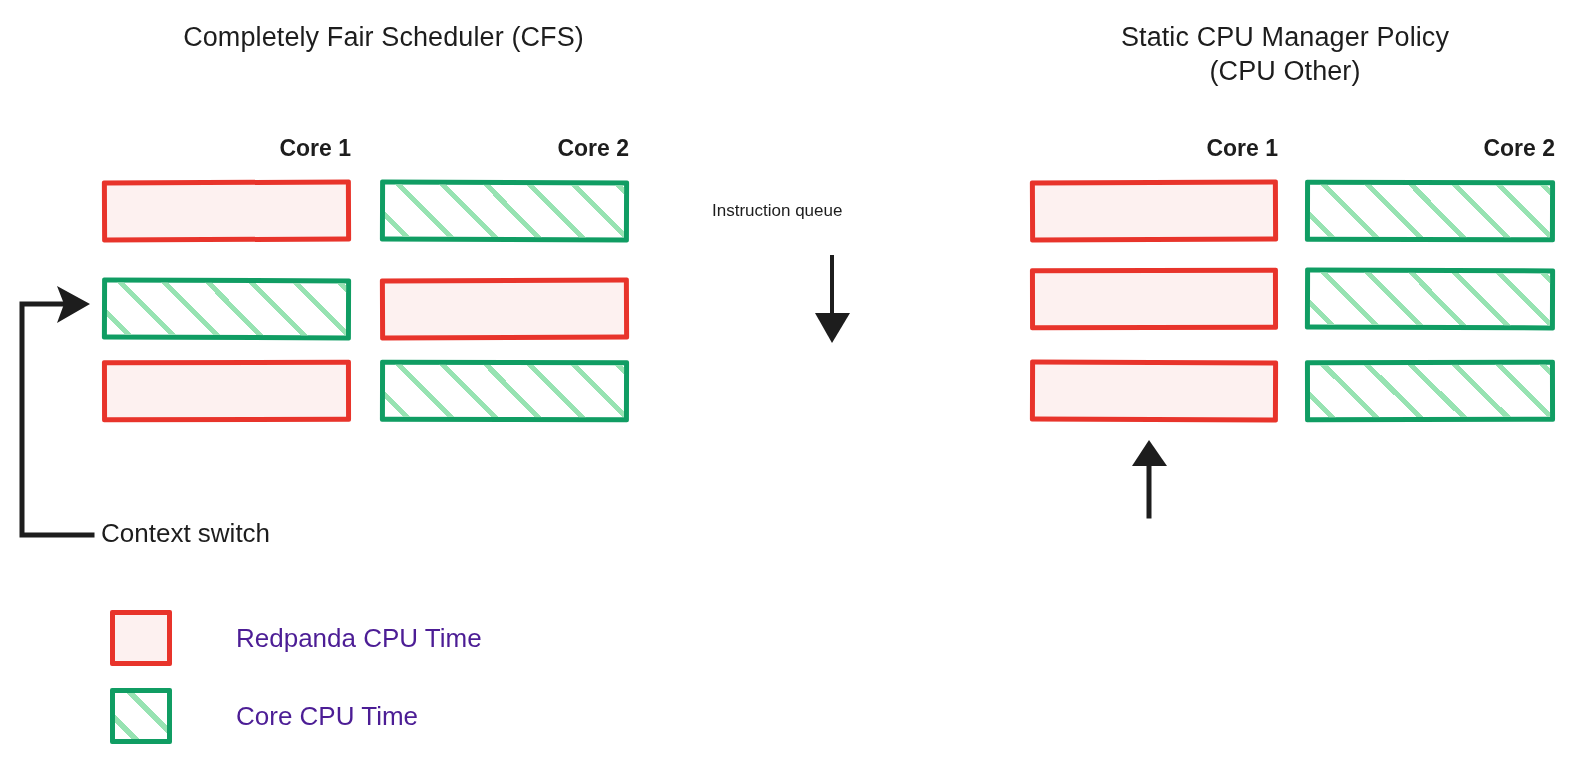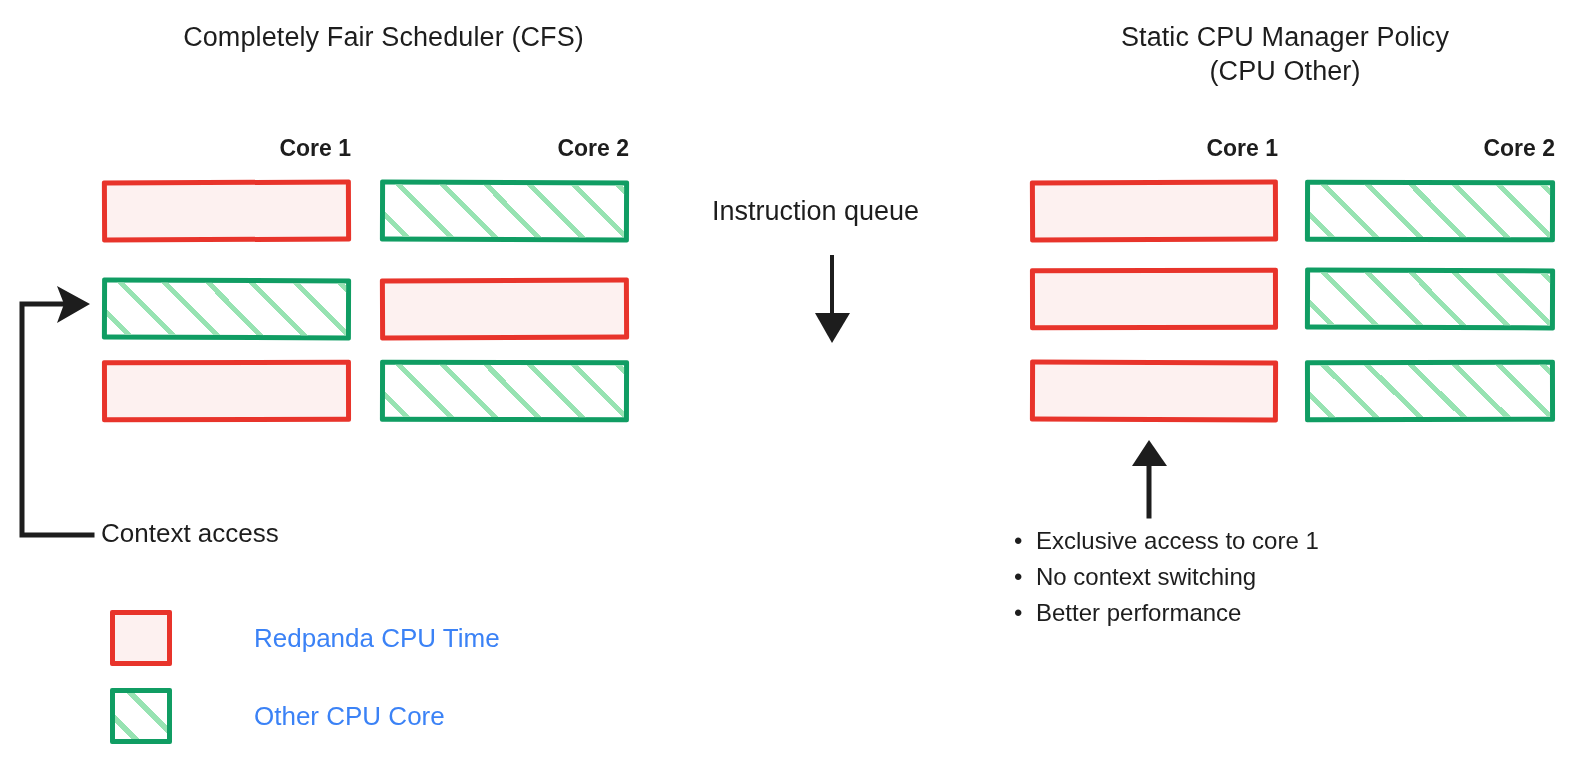--- a/index.html
+++ b/index.html
@@ -72,21 +72,21 @@
     );
   }
   
   .w1 { transform: rotate(-0.25deg); }
   .w2 { transform: rotate(0.2deg); }
   .w3 { transform: rotate(-0.12deg); }
   .w4 { transform: rotate(0.14deg); }
 
   
   .plain-text {
-    font-size: 27px;
+    font-size: 17px;
     line-height: 30px;
     color: #1d1d1d;
     white-space: nowrap;
   }
   .bullets {
     font-size: 24px;
     line-height: 36px;
     color: #1d1d1d;
     margin: 0;
     padding: 0;
@@ -137,22 +137,22 @@
       rgba(255,255,255,0) 12px,
       #97e3b2 12px,
       #97e3b2 17px,
       rgba(255,255,255,0) 17px,
       rgba(255,255,255,0) 29px
     );
   }
   .legend-label {
     font-size: 26px;
     line-height: 30px;
-    color: #3b82f6;
-    margin-left: 82px;
+    color: #4c1d95;
+    margin-left: 64px;
     white-space: nowrap;
   }
 
   svg { display: block; overflow: visible; }
 </style>
 </head>
 <body>
 
 <div id="canvas">
 
@@ -179,34 +179,34 @@
   </div>
   <div class="block green w4" style="left:380px; top:360px; width:249px; height:62px;">
     <div class="inner"></div>
   </div>
 
   <svg class="abs" style="left:0px; top:280px; width:120px; height:270px;" width="120" height="270" viewBox="0 0 120 270">
     <path d="M 92 255 L 22 255 L 22 24 L 62 24" fill="none" stroke="#1d1d1d" stroke-width="5" stroke-linecap="square" stroke-linejoin="miter"></path>
     <path d="M 57 6 L 90 24 L 57 43 L 64 24 Z" fill="#1d1d1d"></path>
   </svg>
 
-  <div class="abs plain-text" style="left:101px; top:518px; font-size:26px;">Context access</div>
+  <div class="abs plain-text" style="left:101px; top:518px; font-size:26px;">Context switch</div>
 
   <div class="legend-row" style="left:110px; top:610px;">
     <div class="legend-swatch red">
       <div class="inner"></div>
     </div>
     <div class="legend-label">Redpanda CPU Time</div>
   </div>
 
   <div class="legend-row" style="left:110px; top:688px;">
     <div class="legend-swatch green">
       <div class="inner"></div>
     </div>
-    <div class="legend-label">Other CPU Core</div>
+    <div class="legend-label">Core CPU Time</div>
   </div>
 
   <div class="abs plain-text" style="left:712px; top:196px;">Instruction queue</div>
 
   <svg class="abs" style="left:805px; top:255px; width:60px; height:90px;" width="60" height="90" viewBox="0 0 60 90">
     <path d="M 27 2 L 27 62" fill="none" stroke="#1d1d1d" stroke-width="4" stroke-linecap="square"></path>
     <path d="M 10 58 L 45 58 L 27 88 Z" fill="#1d1d1d"></path>
   </svg>
 
   <div class="abs panel-title" style="left:1005px; top:20px; width:560px;">Static CPU Manager Policy
@@ -233,19 +233,14 @@
   </div>
   <div class="block green w3" style="left:1305px; top:360px; width:250px; height:62px;">
     <div class="inner"></div>
   </div>
 
   <svg class="abs" style="left:1120px; top:438px; width:60px; height:80px;" width="60" height="80" viewBox="0 0 60 80">
     <path d="M 29 78 L 29 24" fill="none" stroke="#1d1d1d" stroke-width="5" stroke-linecap="square"></path>
     <path d="M 12 28 L 47 28 L 29 2 Z" fill="#1d1d1d"></path>
   </svg>
 
-  <ul class="bullets abs" style="left:1010px; top:523px;">
-    <li>Exclusive access to core 1</li>
-    <li>No context switching</li>
-    <li>Better performance</li>
-  </ul>
 
 </div>
 
 </body></html>

